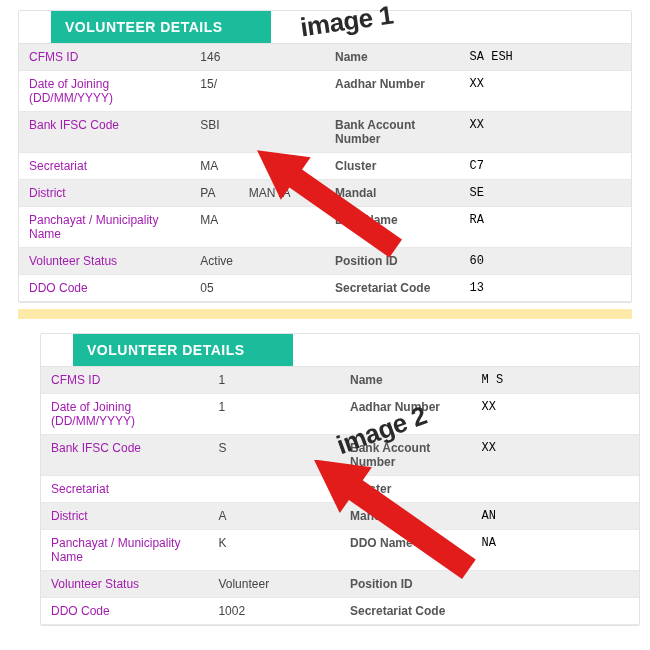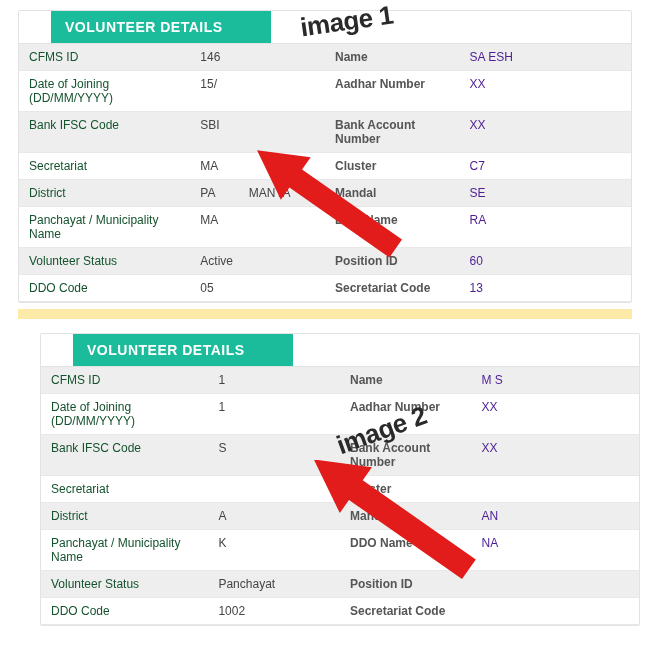--- a/index.html
+++ b/index.html
@@ -47,24 +47,24 @@
       border-collapse: collapse;
       font-size: 12px;
       color: #555;
     }
     .details-table td {
       padding: 6px 10px;
       border-bottom: 1px solid #e8e8e8;
       vertical-align: top;
     }
     .details-table tr.alt td { background: #eeeeee; }
-    .label-col { width: 28%; font-weight: 500; color: #14532d; }
+    .label-col { width: 28%; font-weight: 500; color: #a21caf; }
     .val-col { width: 22%; color: #444; }
     .label-col2 { width: 22%; font-weight: 700; color: #555; background: #eeeeee; }
-    .val-col2 { width: 28%; color: #4c1d95; }
+    .val-col2 { width: 28%; color: #000000; font-family: Liberation Mono, monospace; }
     .footer-strip {
       height: 10px;
       background: #fde9a8;
       margin: 0 18px 14px 18px;
     }
     .offset2 { margin-left: 40px; margin-right: 10px; }
     .arrow {
       position: absolute;
       z-index: 90;
     }
@@ -171,21 +171,21 @@
       <td class="val-col2">AN</td>
     </tr>
     <tr>
       <td class="label-col">Panchayat / Municipality Name</td>
       <td class="val-col">K</td>
       <td class="label-col2" style="background:#fff">DDO Name</td>
       <td class="val-col2">NA</td>
     </tr>
     <tr class="alt">
       <td class="label-col">Volunteer Status</td>
-      <td class="val-col">Panchayat</td>
+      <td class="val-col">Volunteer</td>
       <td class="label-col2">Position ID</td>
       <td class="val-col2"></td>
     </tr>
     <tr>
       <td class="label-col">DDO Code</td>
       <td class="val-col">1002</td>
       <td class="label-col2" style="background:#fff">Secretariat Code</td>
       <td class="val-col2"></td>
     </tr>
 

